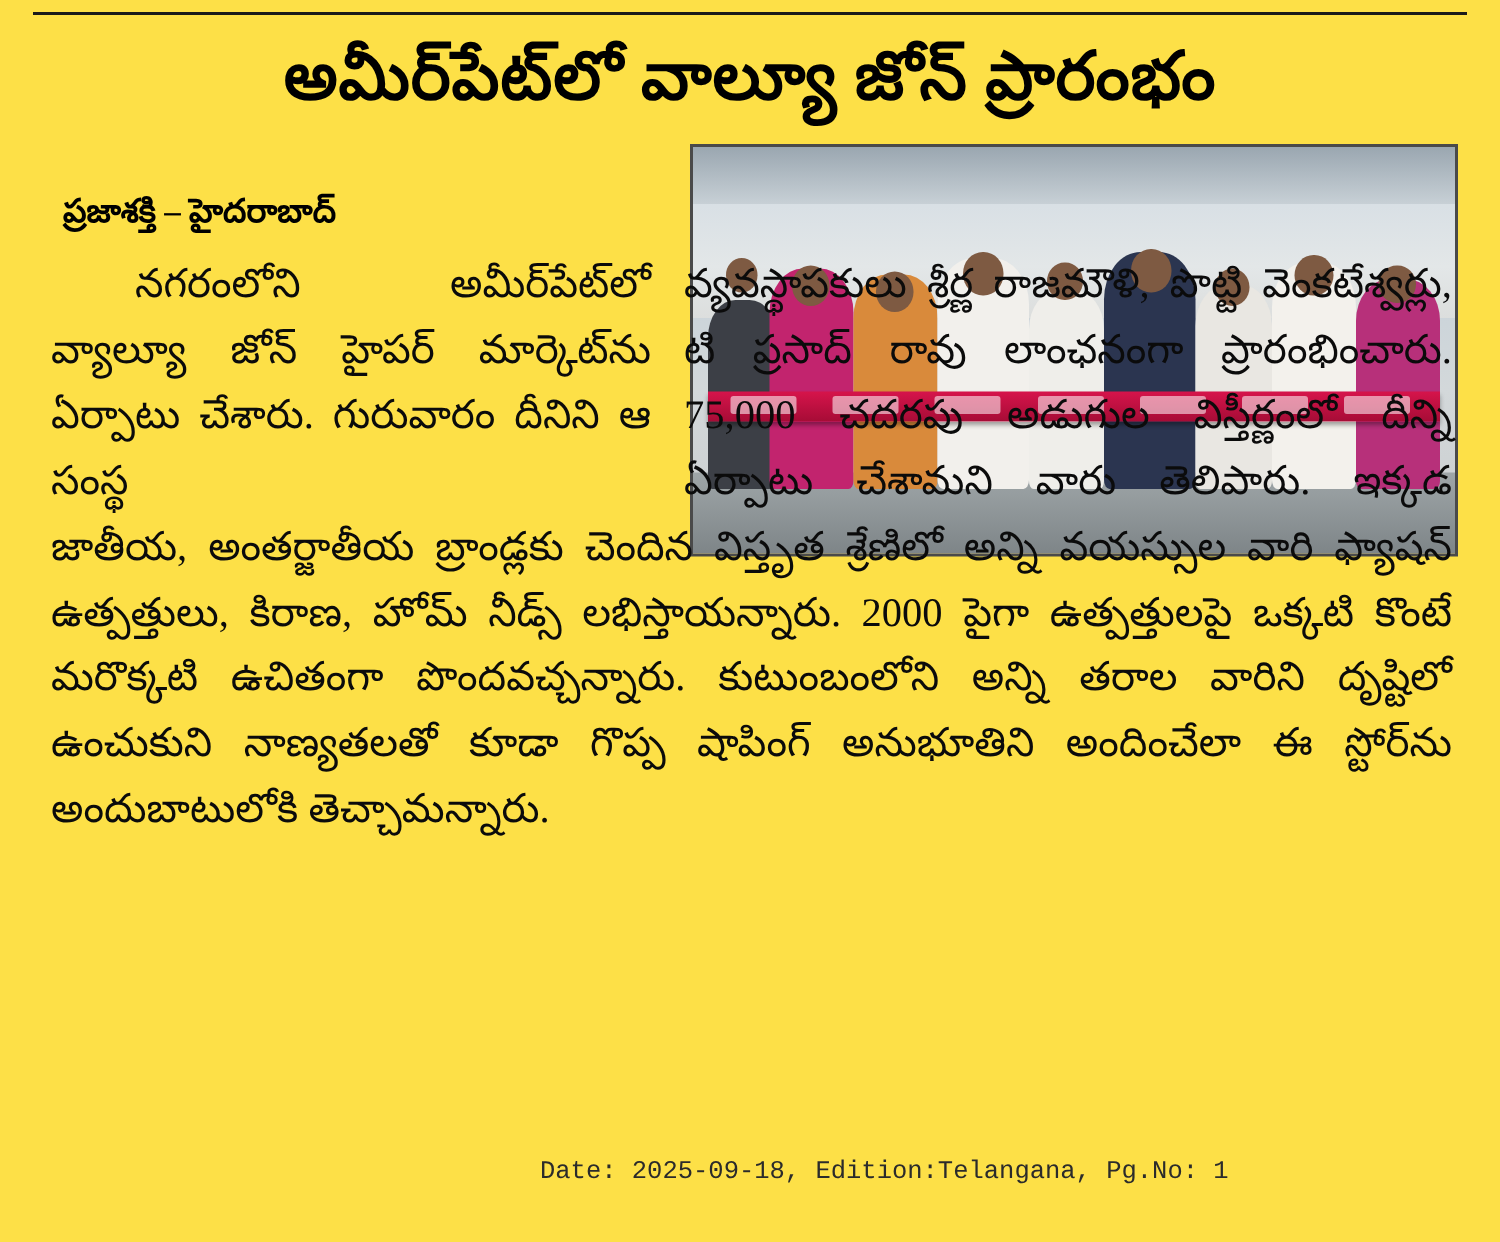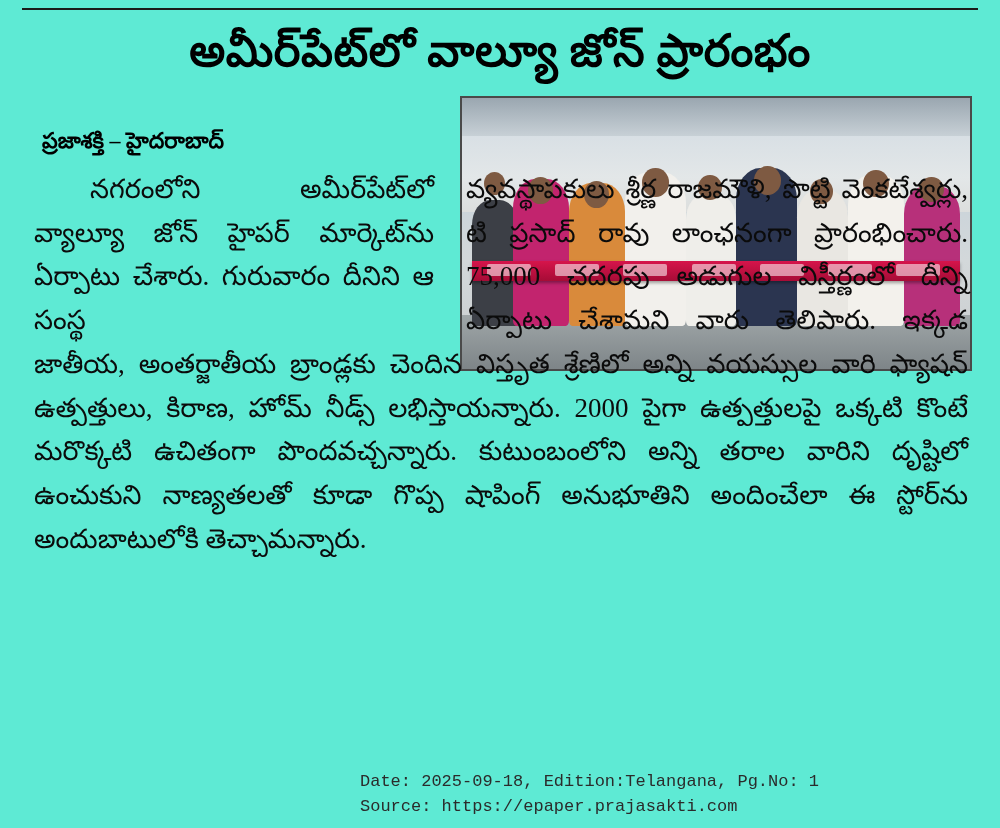--- a/index.html
+++ b/index.html
@@ -5,21 +5,21 @@
   * { box-sizing: border-box; }
   html, body {
     margin: 0; padding: 0;
     width: 1000px; height: 828px;
     background: #ffffff;
     font-family: "Liberation Serif", serif;
   }
   .page {
     position: relative;
     width: 1000px; height: 828px;
-    background: #5eead4;
+    background: #fde047;
     overflow: hidden;
   }
   .top-rule {
     position: absolute;
     left: 22px; top: 8px;
     width: 956px; height: 2px;
     background: #1a1a1a;
   }
   .headline {
     position: absolute;
@@ -96,21 +96,21 @@
     width: 934px;
     font-size: 27px;
     line-height: 1.62;
     color: #0b0b0b;
     text-align: justify;
     text-justify: inter-word;
   }
   .body-text .indent-block {
     width: 400px;
     float: left;
-    margin-right: 32px;
+    margin-right: 22px;
     text-align: justify;
   }
   .body-text .p1 { text-indent: 56px; }
   .footer {
     position: absolute;
     left: 360px; top: 770px;
     width: 600px;
     font-family: "Liberation Mono", monospace;
     font-size: 17px;
     line-height: 1.45;
@@ -172,16 +172,15 @@
     </div>
   </div>
 
   <div class="body-text">
     <span class="indent-block p1">నగరంలోని అమీర్‌పేట్‌లో వ్యాల్యూ జోన్ హైపర్ మార్కెట్‌ను ఏర్పాటు చేశారు. గురువారం దీనిని ఆ సంస్థ</span>
     <span>వ్యవస్థాపకులు శ్రీర్ణ రాజమౌళి, పొట్టి వెంకటేశ్వర్లు, టి ప్రసాద్ రావు లాంఛనంగా ప్రారంభించారు. 75,000 చదరపు అడుగుల విస్తీర్ణంలో దీన్ని ఏర్పాటు చేశామని వారు తెలిపారు. ఇక్కడ జాతీయ, అంతర్జాతీయ బ్రాండ్లకు చెందిన విస్తృత శ్రేణిలో అన్ని వయస్సుల వారి ఫ్యాషన్ ఉత్పత్తులు, కిరాణ, హోమ్ నీడ్స్ లభిస్తాయన్నారు. 2000 పైగా ఉత్పత్తులపై ఒక్కటి కొంటే మరొక్కటి ఉచితంగా పొందవచ్చన్నారు. కుటుంబంలోని అన్ని తరాల వారిని దృష్టిలో ఉంచుకుని నాణ్యతలతో కూడా గొప్ప షాపింగ్ అనుభూతిని అందించేలా ఈ స్టోర్‌ను అందుబాటులోకి తెచ్చామన్నారు.</span>
   </div>
 
   <div class="footer">
     <div>Date: 2025-09-18, Edition:Telangana, Pg.No: 1</div>
-    <div>Source: https://epaper.prajasakti.com</div>
   </div>
 
 </div>
 
 </body></html>

